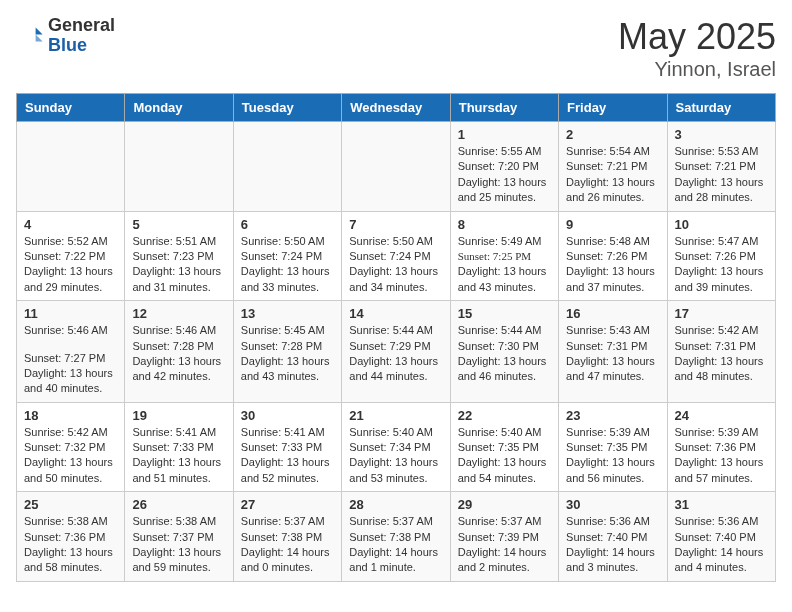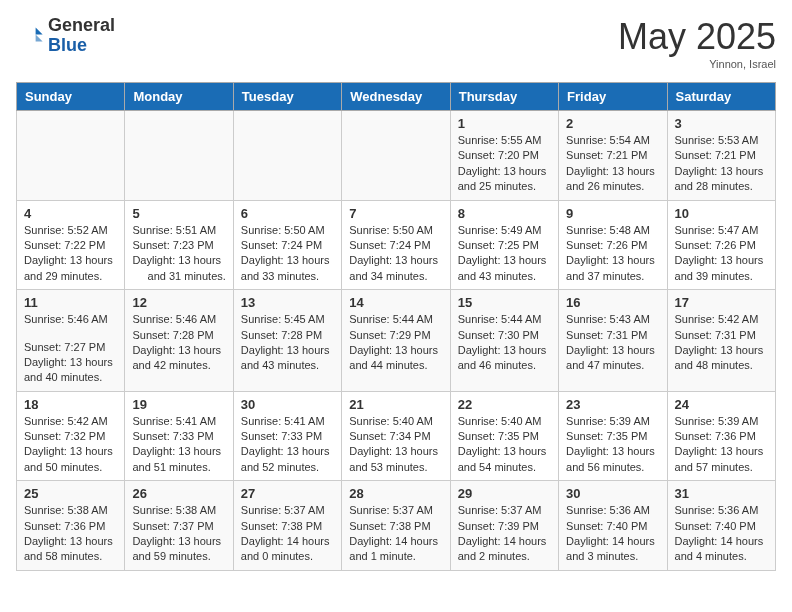--- a/index.html
+++ b/index.html
@@ -42,21 +42,21 @@
     }
     .title-block {
       text-align: right;
     }
     .month-year {
       font-size: 36px;
       color: #333;
       font-weight: normal;
     }
     .location {
-      font-size: 11px;
+      font-size: 20px;
       color: #555;
     }
     table {
       width: 100%;
       border-collapse: collapse;
       table-layout: fixed;
     }
     thead th {
       background-color: #1a6cb5;
       color: #fff;
@@ -158,40 +158,40 @@
           <span style="display: block; line-height: 1.4;">Sunrise: 5:52 AM</span>
           <span style="display: block; line-height: 1.4;">Sunset: 7:22 PM</span>
           <span style="display: block; line-height: 1.4;">Daylight: 13 hours</span>
           <span style="display: block; line-height: 1.4;">and 29 minutes.</span>
         </td>
         <td>
           <span class="cell-date">5</span>
           <span style="display: block; line-height: 1.4;">Sunrise: 5:51 AM</span>
           <span style="display: block; line-height: 1.4;">Sunset: 7:23 PM</span>
           <span style="display: block; line-height: 1.4;">Daylight: 13 hours</span>
-          <span style="display: block; line-height: 1.4; text-align: right;">and 31 minutes.</span>
+          <span style="display: block; line-height: 1.4;">and 31 minutes.</span>
         </td>
         <td>
           <span class="cell-date">6</span>
           <span style="display: block; line-height: 1.4;">Sunrise: 5:50 AM</span>
           <span style="display: block; line-height: 1.4;">Sunset: 7:24 PM</span>
           <span style="display: block; line-height: 1.4;">Daylight: 13 hours</span>
           <span style="display: block; line-height: 1.4;">and 33 minutes.</span>
         </td>
         <td>
           <span class="cell-date">7</span>
           <span style="display: block; line-height: 1.4;">Sunrise: 5:50 AM</span>
           <span style="display: block; line-height: 1.4;">Sunset: 7:24 PM</span>
           <span style="display: block; line-height: 1.4;">Daylight: 13 hours</span>
           <span style="display: block; line-height: 1.4;">and 34 minutes.</span>
         </td>
         <td>
           <span class="cell-date">8</span>
           <span style="display: block; line-height: 1.4;">Sunrise: 5:49 AM</span>
-          <span style="display: block; line-height: 1.4;">Sunset: 7:25 PM</span>
+          <span style="display: block; line-height: 1.4; font-family: Liberation Serif, serif;">Sunset: 7:25 PM</span>
           <span style="display: block; line-height: 1.4;">Daylight: 13 hours</span>
           <span style="display: block; line-height: 1.4;">and 43 minutes.</span>
         </td>
         <td>
           <span class="cell-date">9</span>
           <span style="display: block; line-height: 1.4;">Sunrise: 5:48 AM</span>
           <span style="display: block; line-height: 1.4;">Sunset: 7:26 PM</span>
           <span style="display: block; line-height: 1.4;">Daylight: 13 hours</span>
           <span style="display: block; line-height: 1.4;">and 37 minutes.</span>
         </td>

